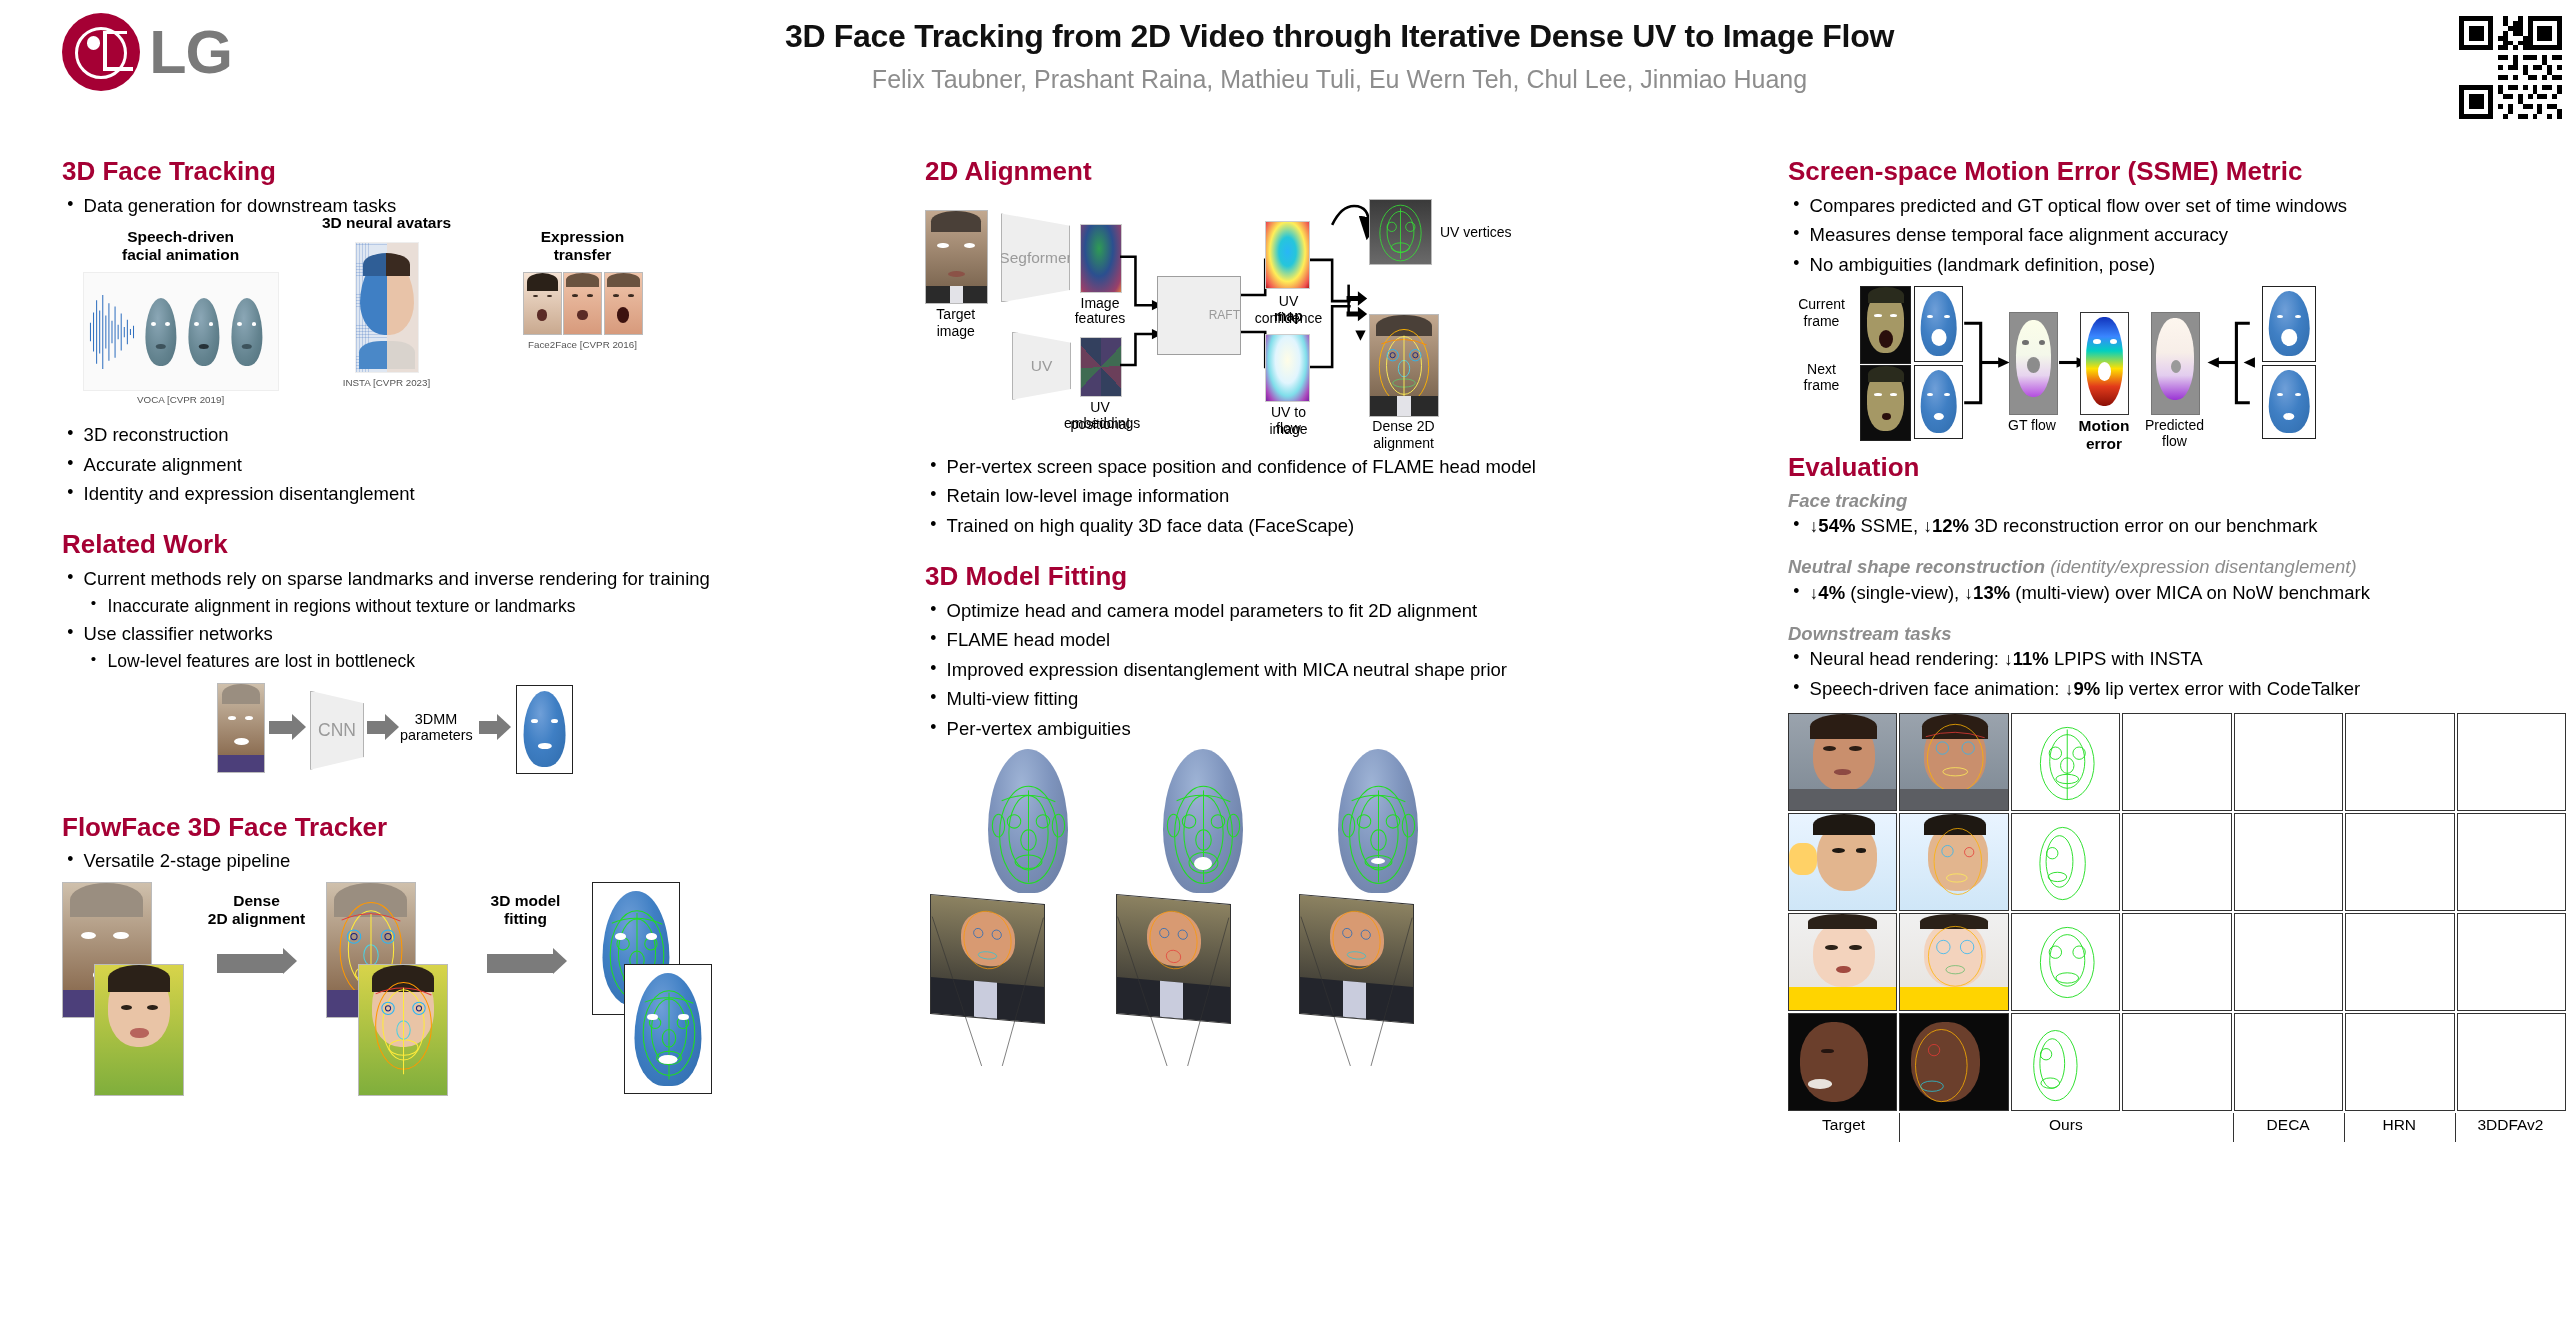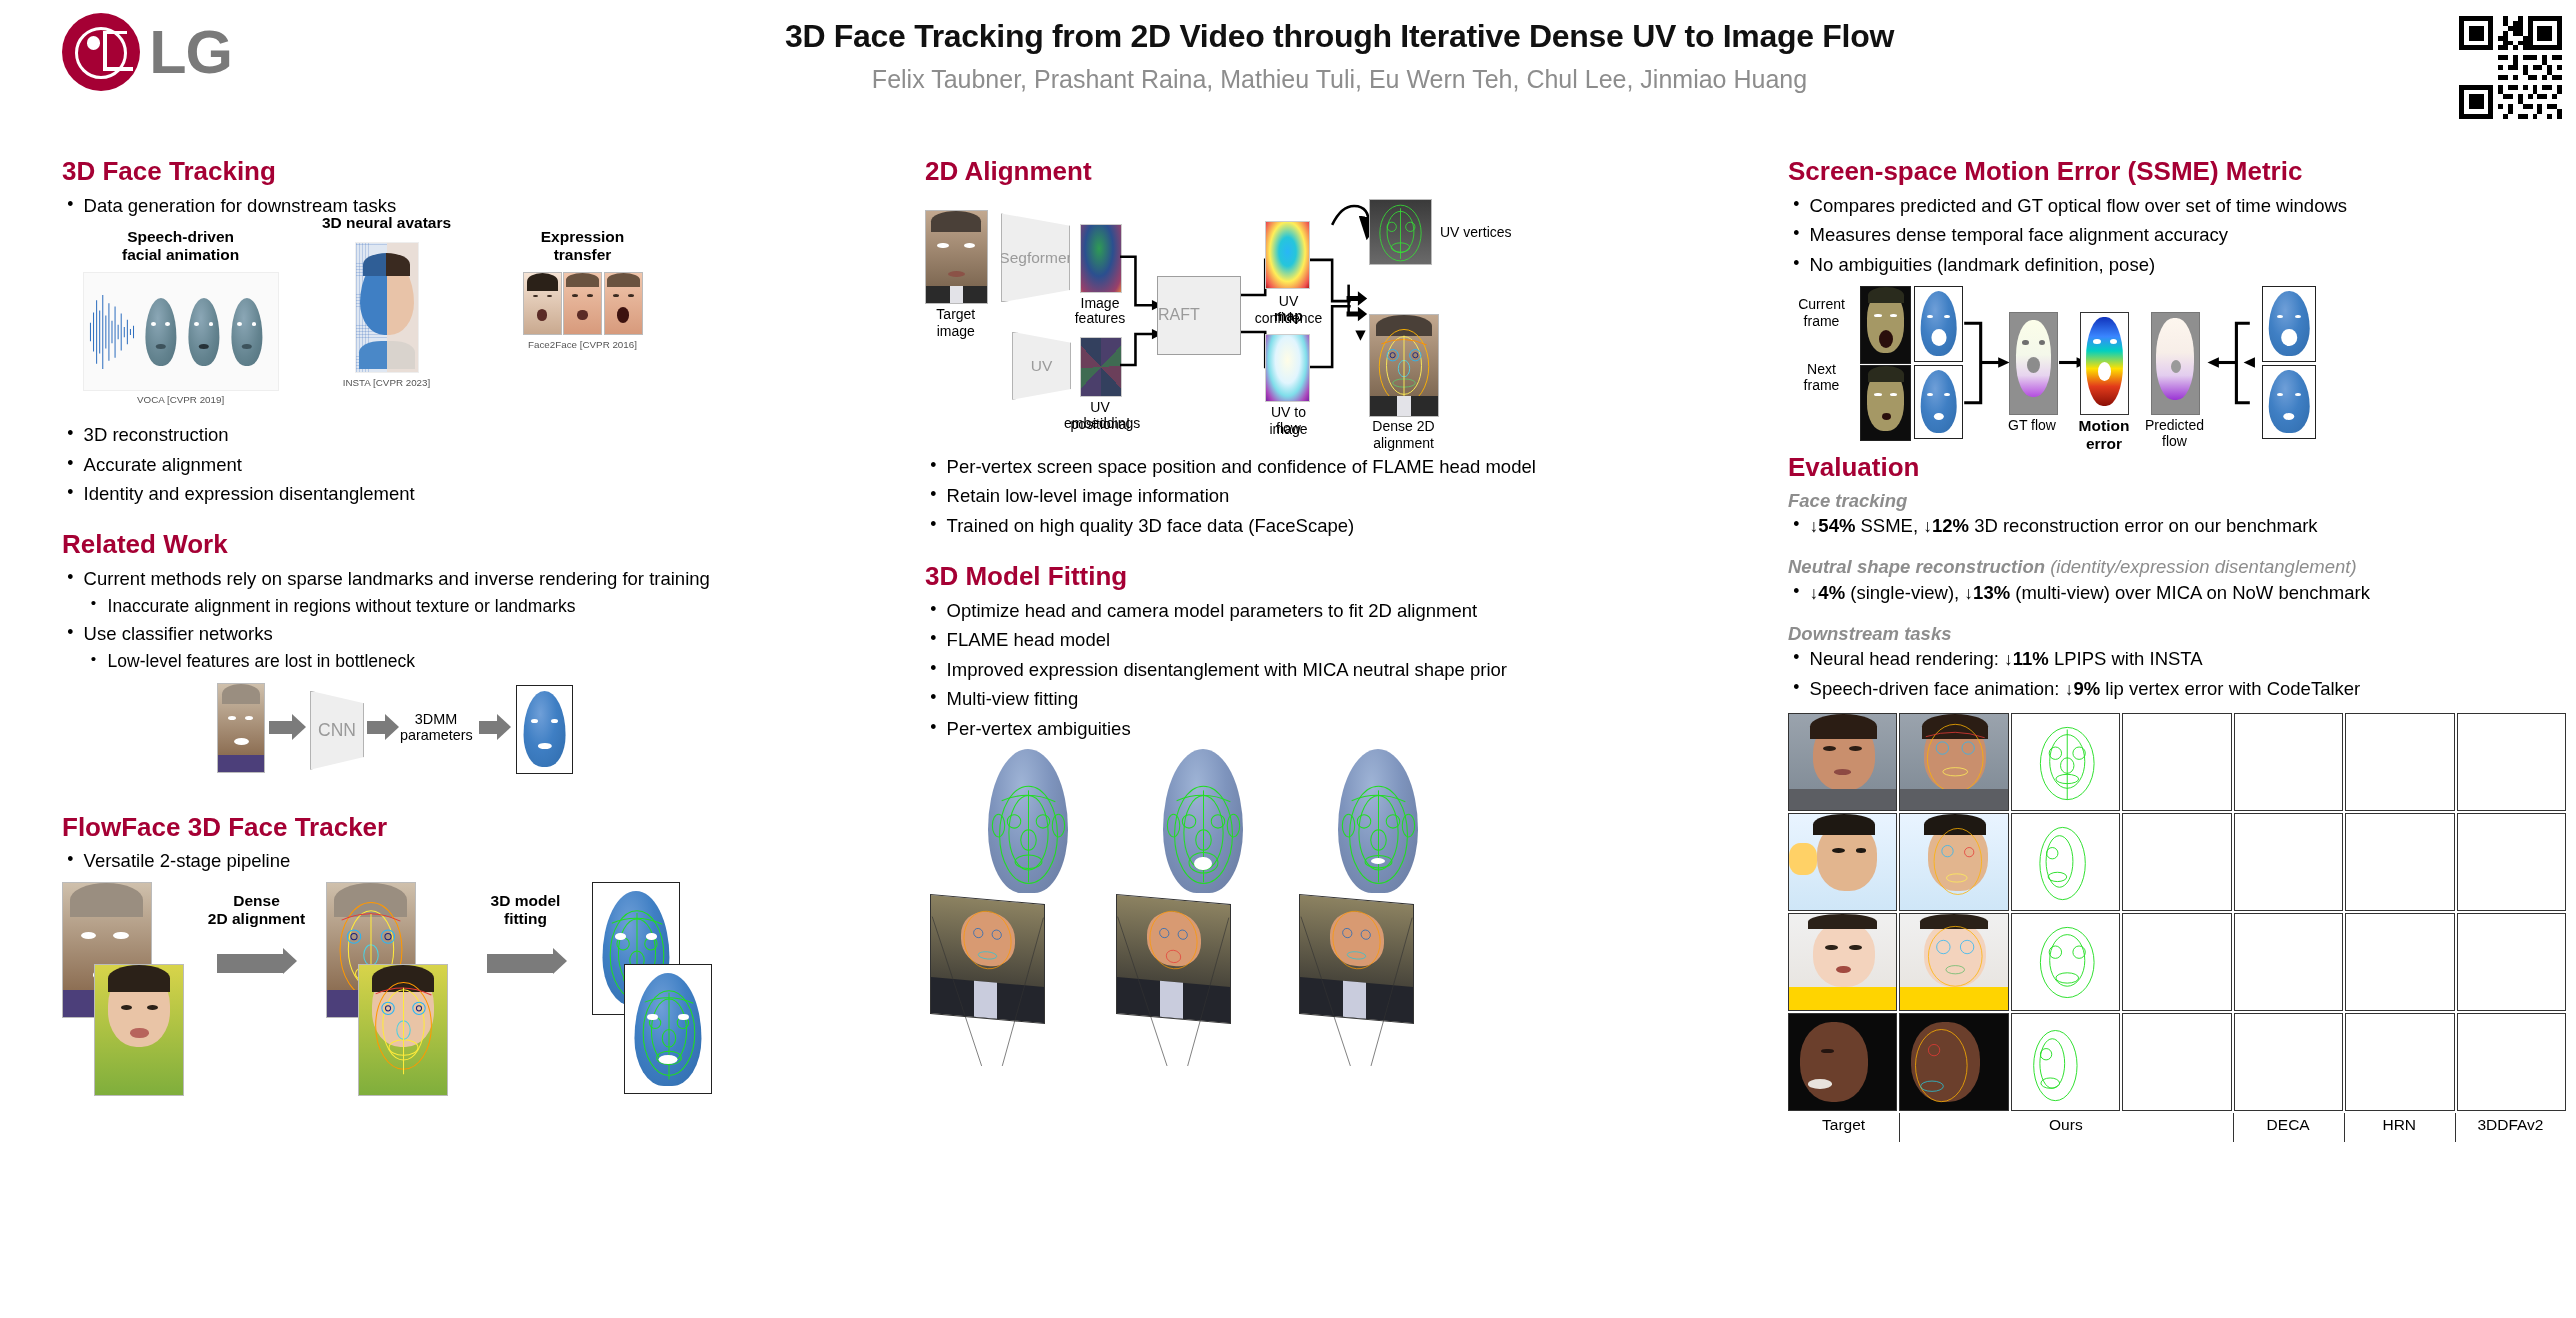--- a/index.html
+++ b/index.html
@@ -485,21 +485,21 @@
             <path d="M440 262 l20 10 l-20 10 z"></path>
           <path d="M692 118 l20 10 l-20 10 z"></path>
             <path d="M692 326 l20 10 l-20 10 z"></path>
           <path d="M818 198 l22 0 l0 -9 l18 14 l-18 14 l0 -9 l-22 0 z"></path>
           <path d="M818 228 l22 0 l0 -9 l18 14 l-18 14 l0 -9 l-22 0 z"></path>
           <path d="M845 275 l-10 -20 l20 0 z" transform="translate(0,10)"></path>
         </g>
       </svg>
 
       <div style="position:absolute;left:232px;top:82px;width:82px;height:77px;background:#eeeeee;border:1.5px solid #9e9e9e;
-                  display:flex;align-items:center;justify-content:flex-start;color:#9a9a9a;font-size:16px;">
+                  display:flex;align-items:center;justify-content:flex-end;color:#9a9a9a;font-size:12px;">
         <span>RAFT</span>
       </div>
 
       <div style="position:absolute;left:340px;top:27px;width:43px;height:66px;border:0.5px solid #ccc;
                   background:radial-gradient(ellipse at 50% 45%,#29b6f6 0%,#26c6da 28%,#ffee58 58%,#ef5350 88%,#b71c1c 100%);"></div>
       <div class="lbl" style="position:absolute;left:325px;top:99px;width:77px;">UV confidence</div>
       <div class="lbl" style="position:absolute;left:325px;top:114px;width:77px;font-weight:bold;">map</div>
 
       <div style="position:absolute;left:340px;top:140px;width:43px;height:66px;border:0.5px solid #ccc;
                   background:radial-gradient(ellipse at 50% 38%,#fffde7 0%,#e1f5fe 40%,#80deea 62%,#ab47bc 86%,#7b1fa2 100%);"></div>

